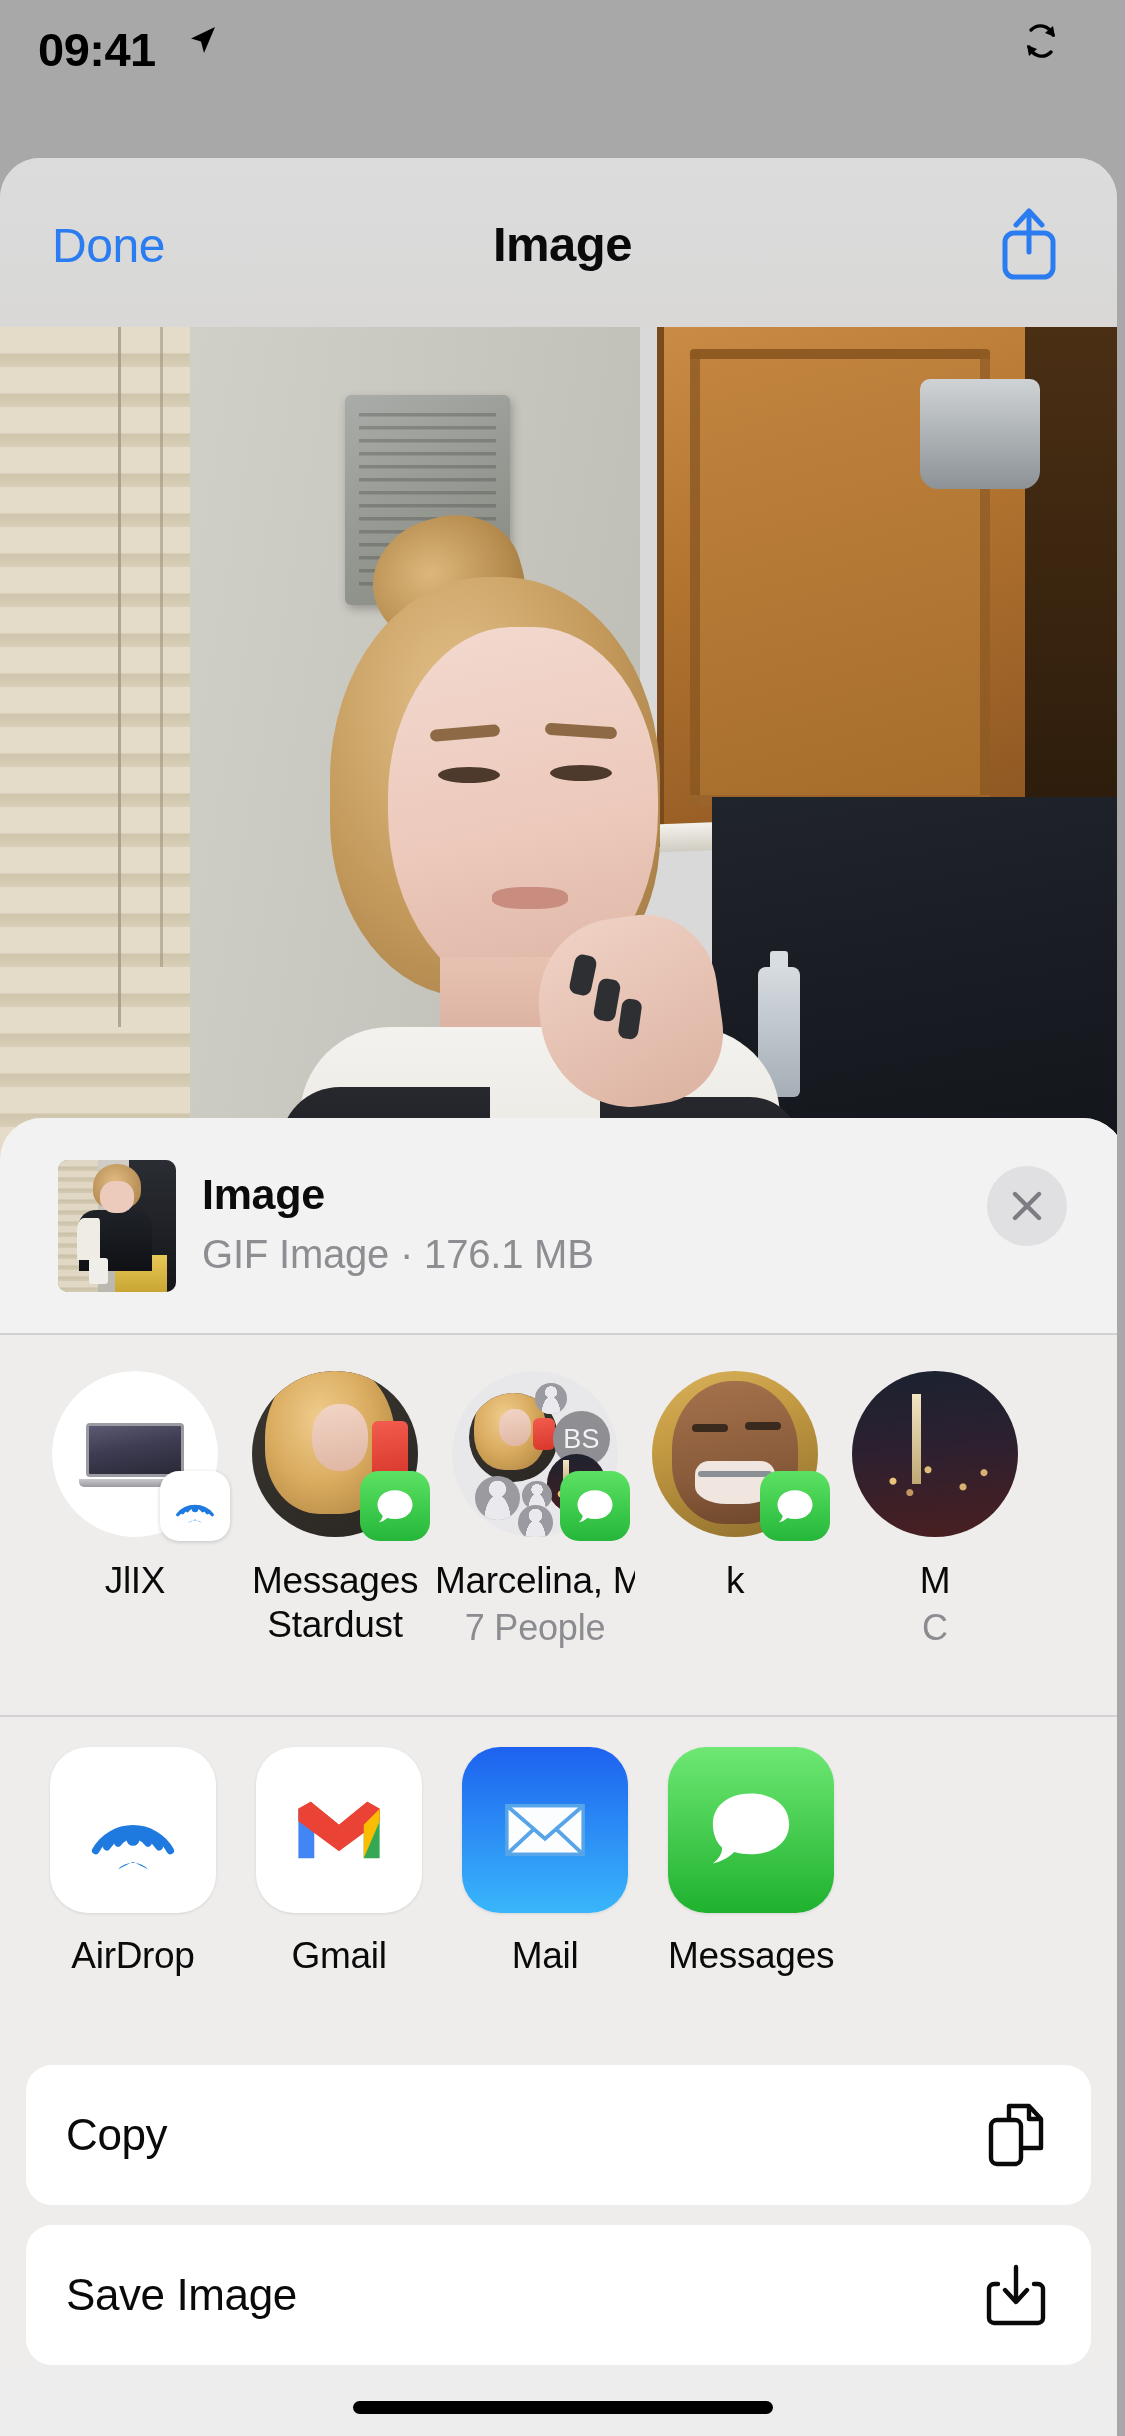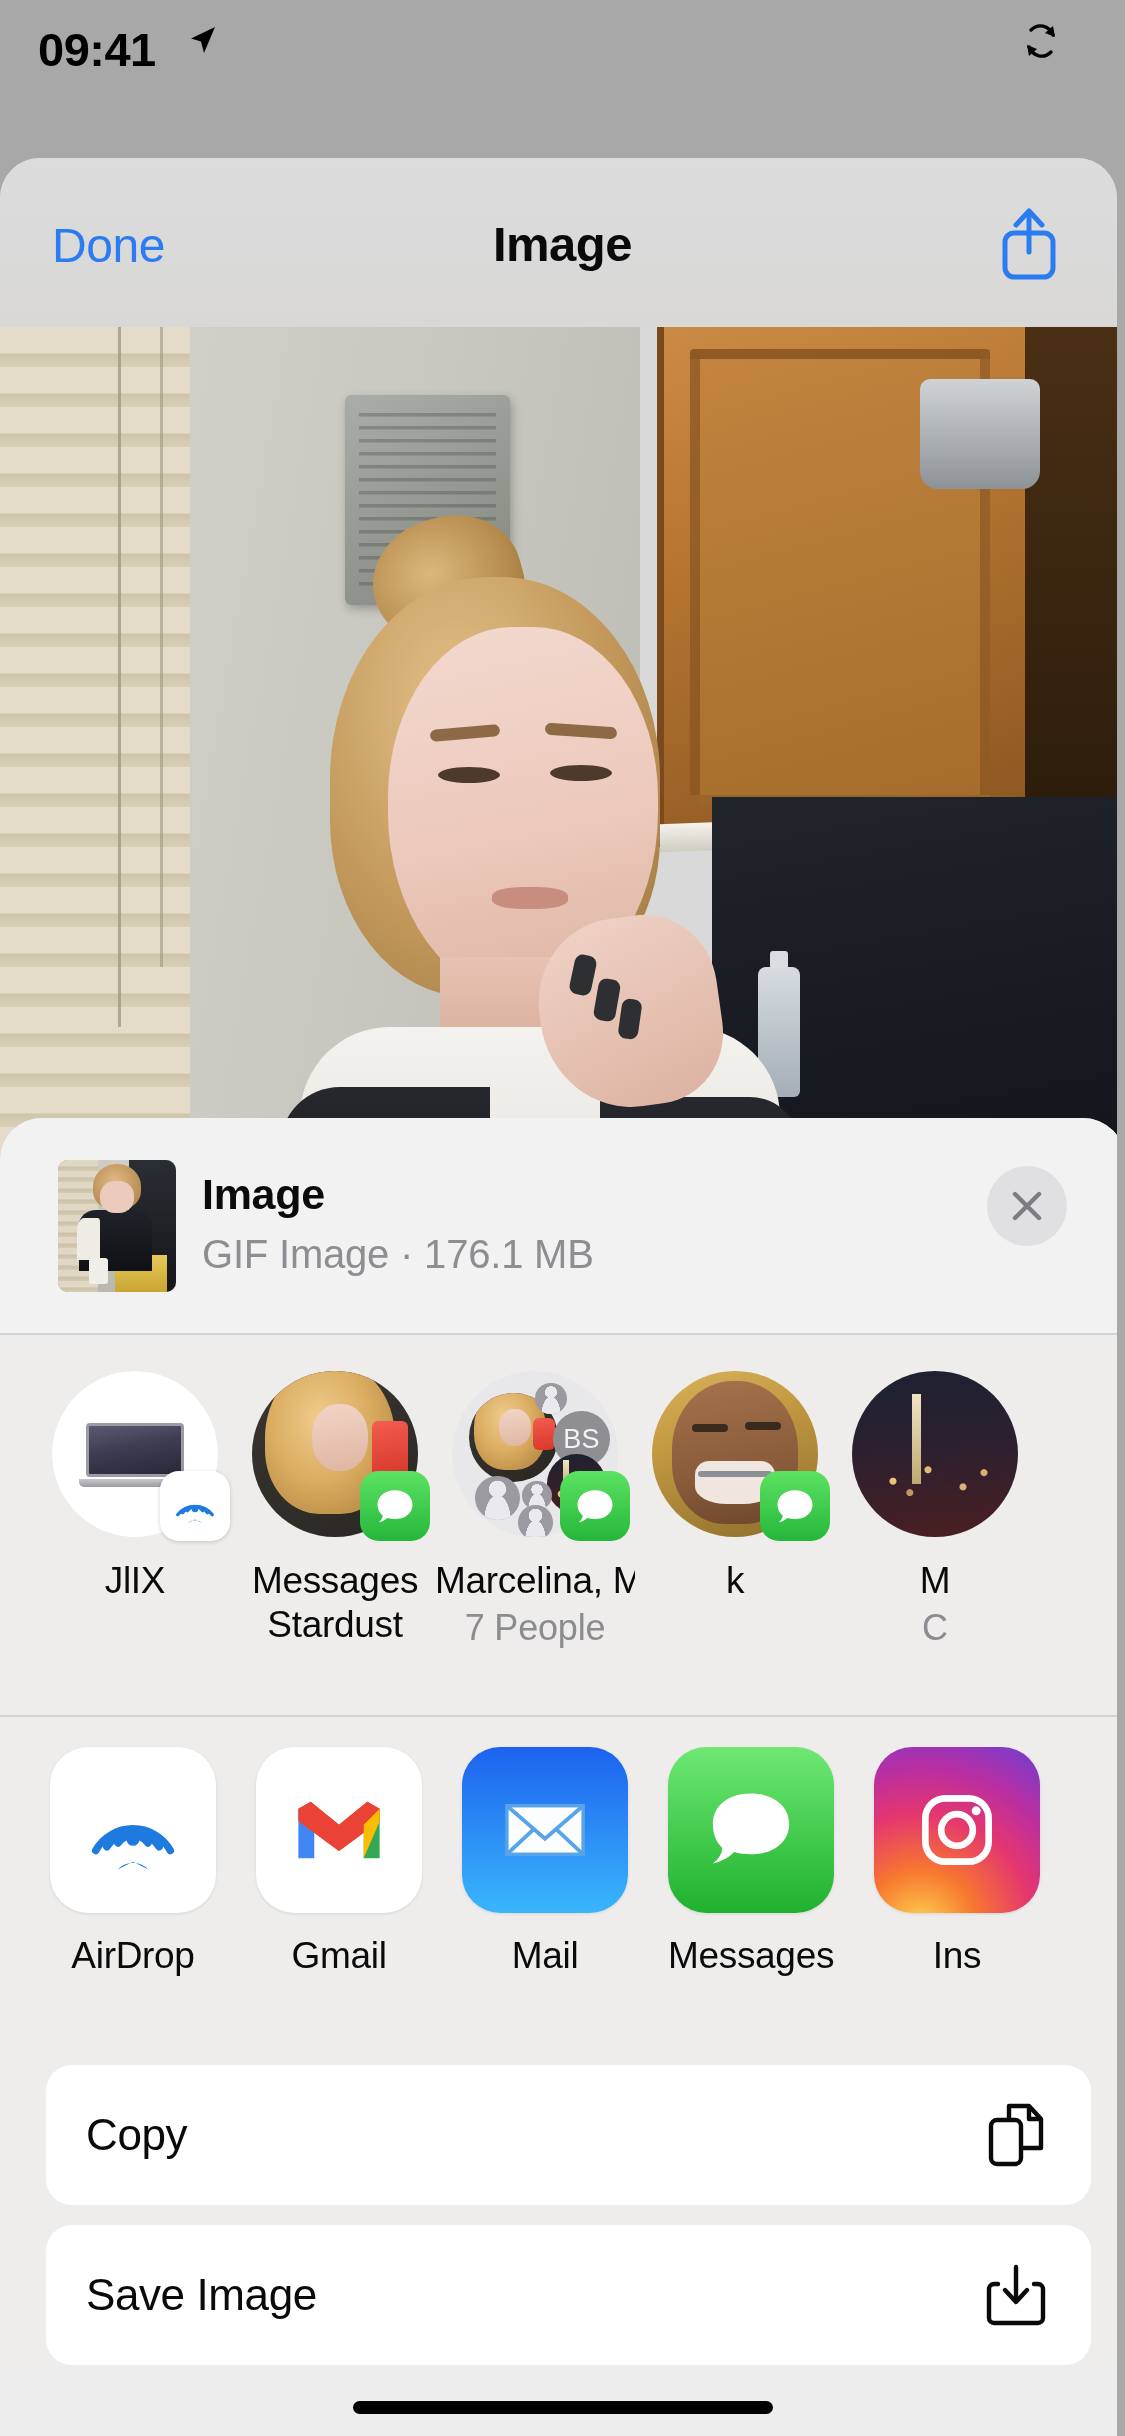--- a/index.html
+++ b/index.html
@@ -391,21 +391,21 @@
   .ic-white { background:#ffffff; display:flex; align-items:center; justify-content:center; }
   .ic-msg { background:linear-gradient(180deg,#6ee873 0%,#1fb12e 100%);
     display:flex; align-items:center; justify-content:center; }
   .ic-mail { background:linear-gradient(180deg,#1d62ef 0%,#39b6fb 100%);
     display:flex; align-items:center; justify-content:center; }
   .ic-insta { background:
       radial-gradient(circle at 28% 108%, #fdd551 0%, #f7772f 26%, #e5366f 52%, #b82ea3 74%, #6c3fd4 100%);
     display:flex; align-items:center; justify-content:center; }
 
   
-  .actions { padding:28px 34px 0 46px; background:#eeedec; }
+  .actions { padding:28px 34px 0 26px; background:#eeedec; }
   .action-card {
     background:#ffffff; border-radius:26px;
     height:140px; margin-bottom:20px;
     display:flex; align-items:center; justify-content:space-between;
     padding:0 44px 0 40px;
   }
   .action-label { font-size:44px; color:#0a0a0a; letter-spacing:-0.4px; }
   .action-icon { width:62px; height:66px; }
 
   
@@ -677,30 +677,20 @@
             <div class="a-icon ic-msg">
               <svg viewBox="0 0 120 120" width="104" height="104">
                 <path d="M60 18 C87 18 104 33 104 53 C104 73 87 88 60 88 C53 88 46.4 87.2 40.6 85.4
                          C33.6 92.4 24 97 16 98.6 C23.6 92.8 27.4 85.6 26.4 80.2 C19.8 73.8 16 64 16 53
                          C16 33 33 18 60 18 Z" fill="#ffffff"></path>
               </svg>
             </div>
             <div class="a-name">Messages</div>
           </div>
 
-          <div class="app">
-            <div class="a-icon ic-insta">
-              <svg viewBox="0 0 120 120" width="100" height="100">
-                <rect x="22" y="22" width="76" height="76" rx="24" fill="none" stroke="#fff" stroke-width="8"></rect>
-                <circle cx="60" cy="60" r="19" fill="none" stroke="#fff" stroke-width="8"></circle>
-                <circle cx="83" cy="37" r="5.4" fill="#fff"></circle>
-              </svg>
-            </div>
-            <div class="a-name">Ins</div>
-          </div>
 
         </div>
       </div>
 
       <div class="actions">
 
         <div class="action-card">
           <div class="action-label">Copy</div>
           <svg class="action-icon" viewBox="0 0 62 66">
             <path d="M24 4 H44 L56 17 V46 H24 Z" fill="none" stroke="#0a0a0a" stroke-width="4.4" stroke-linejoin="round"></path>

